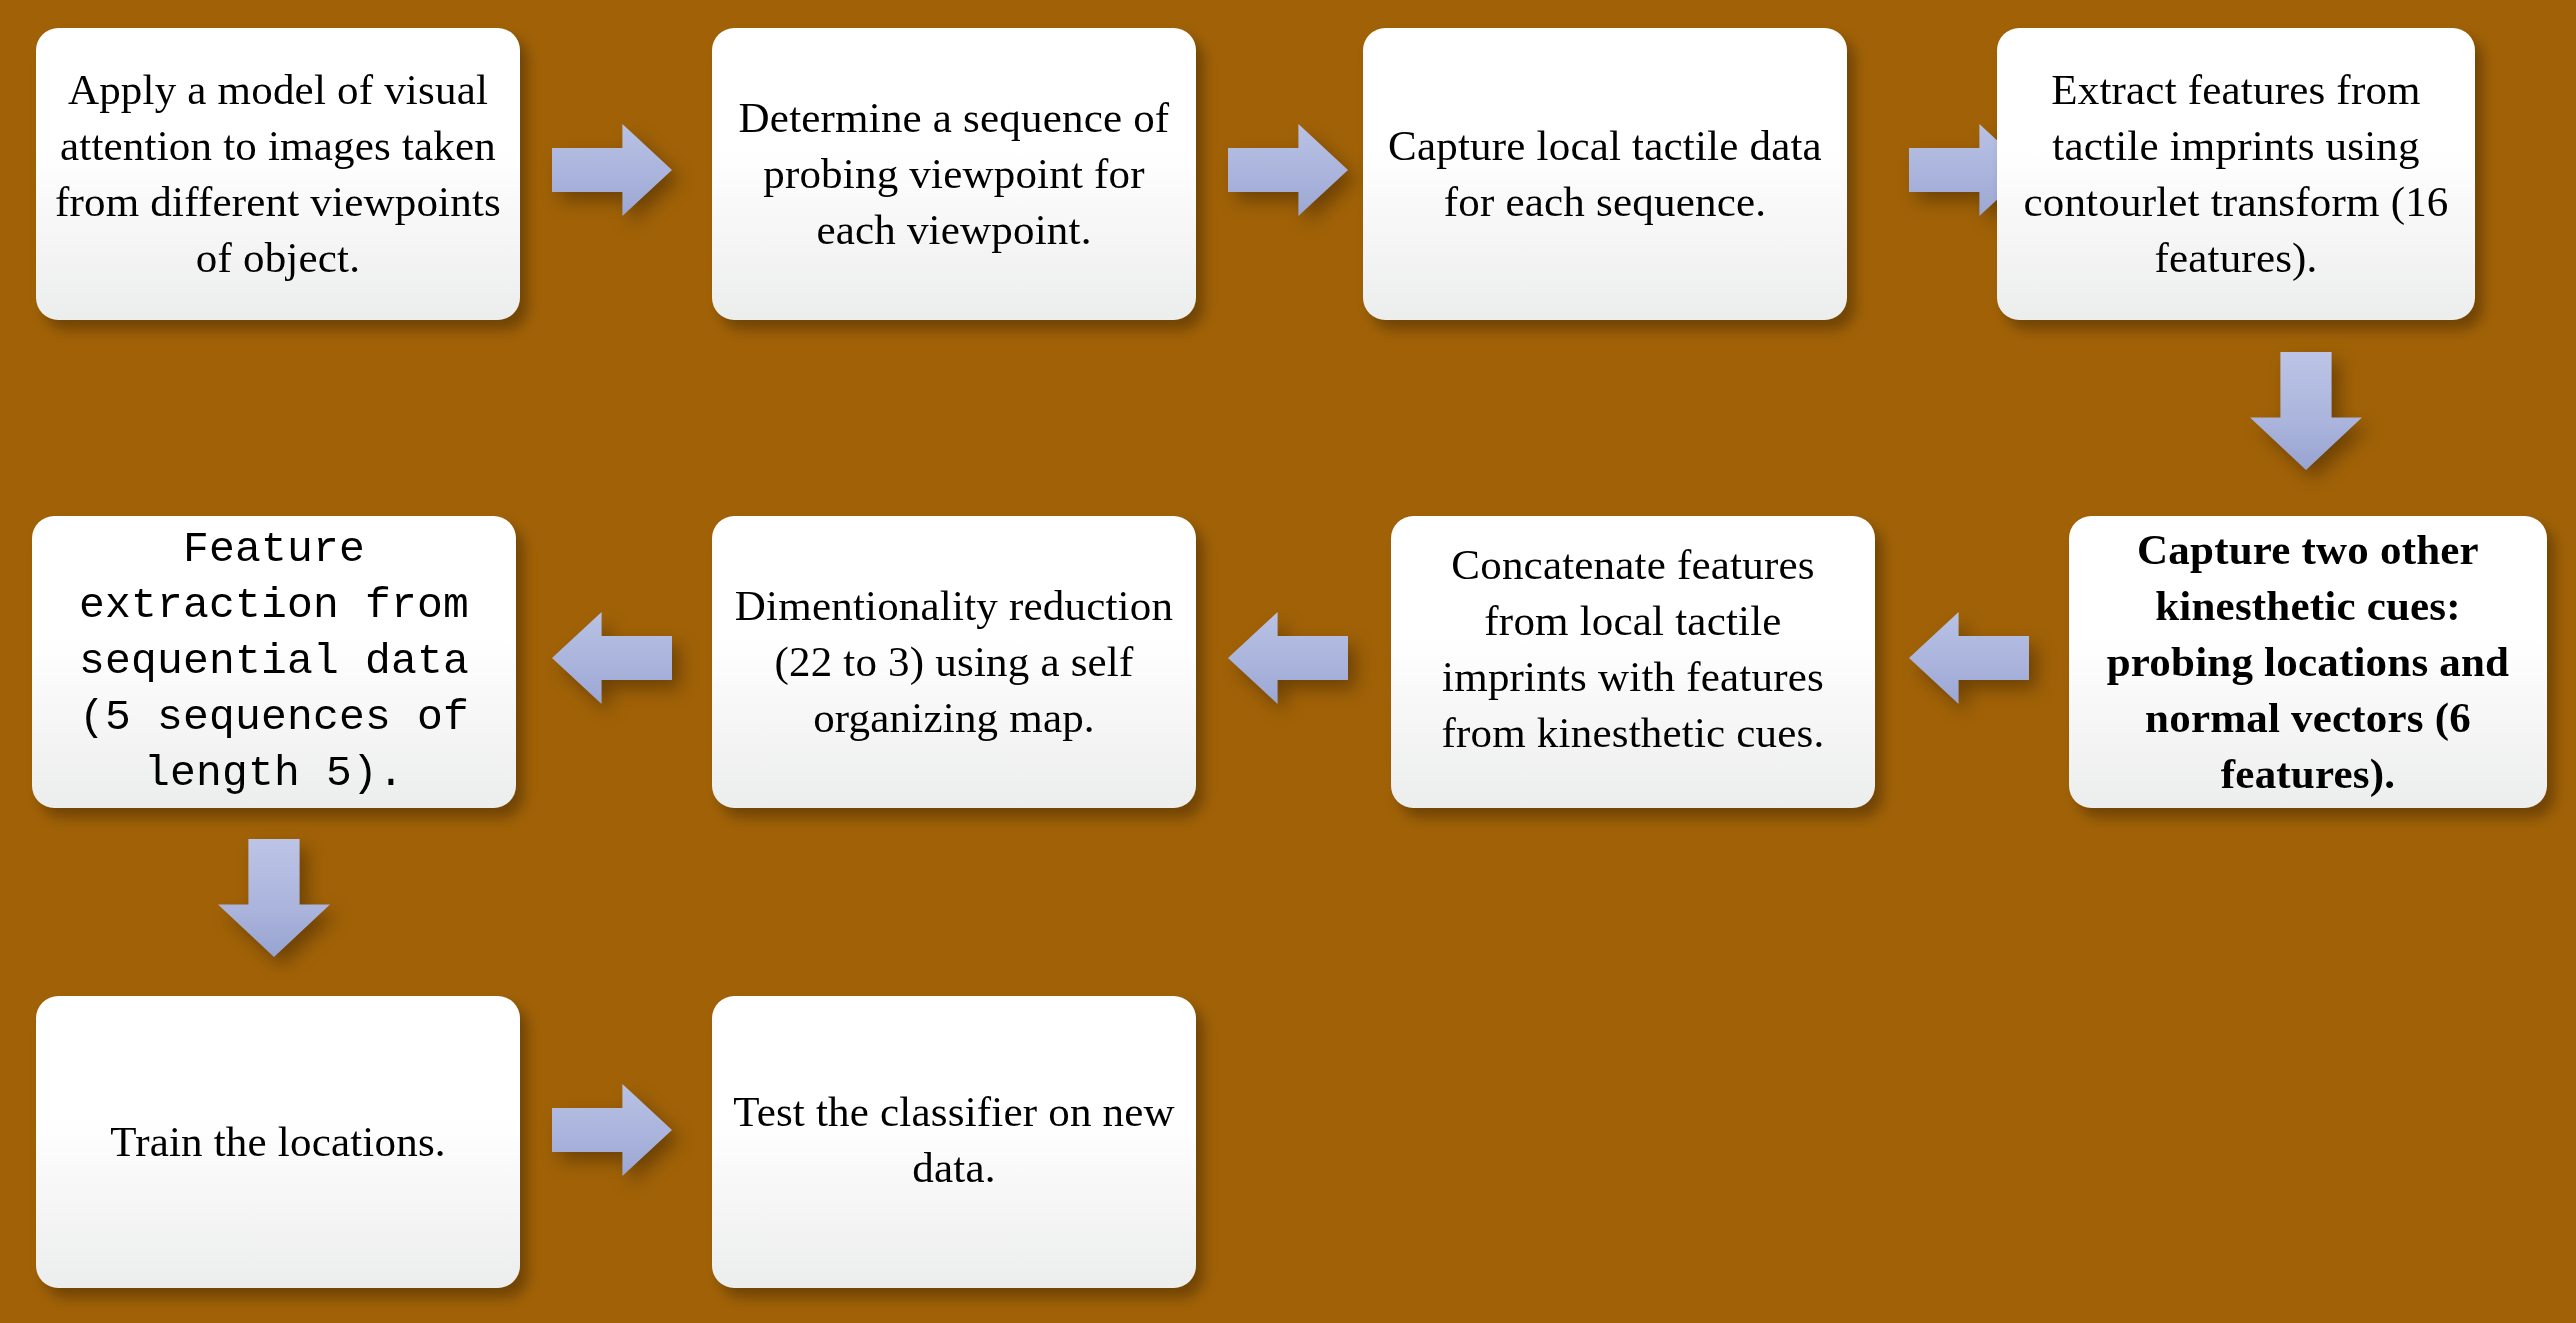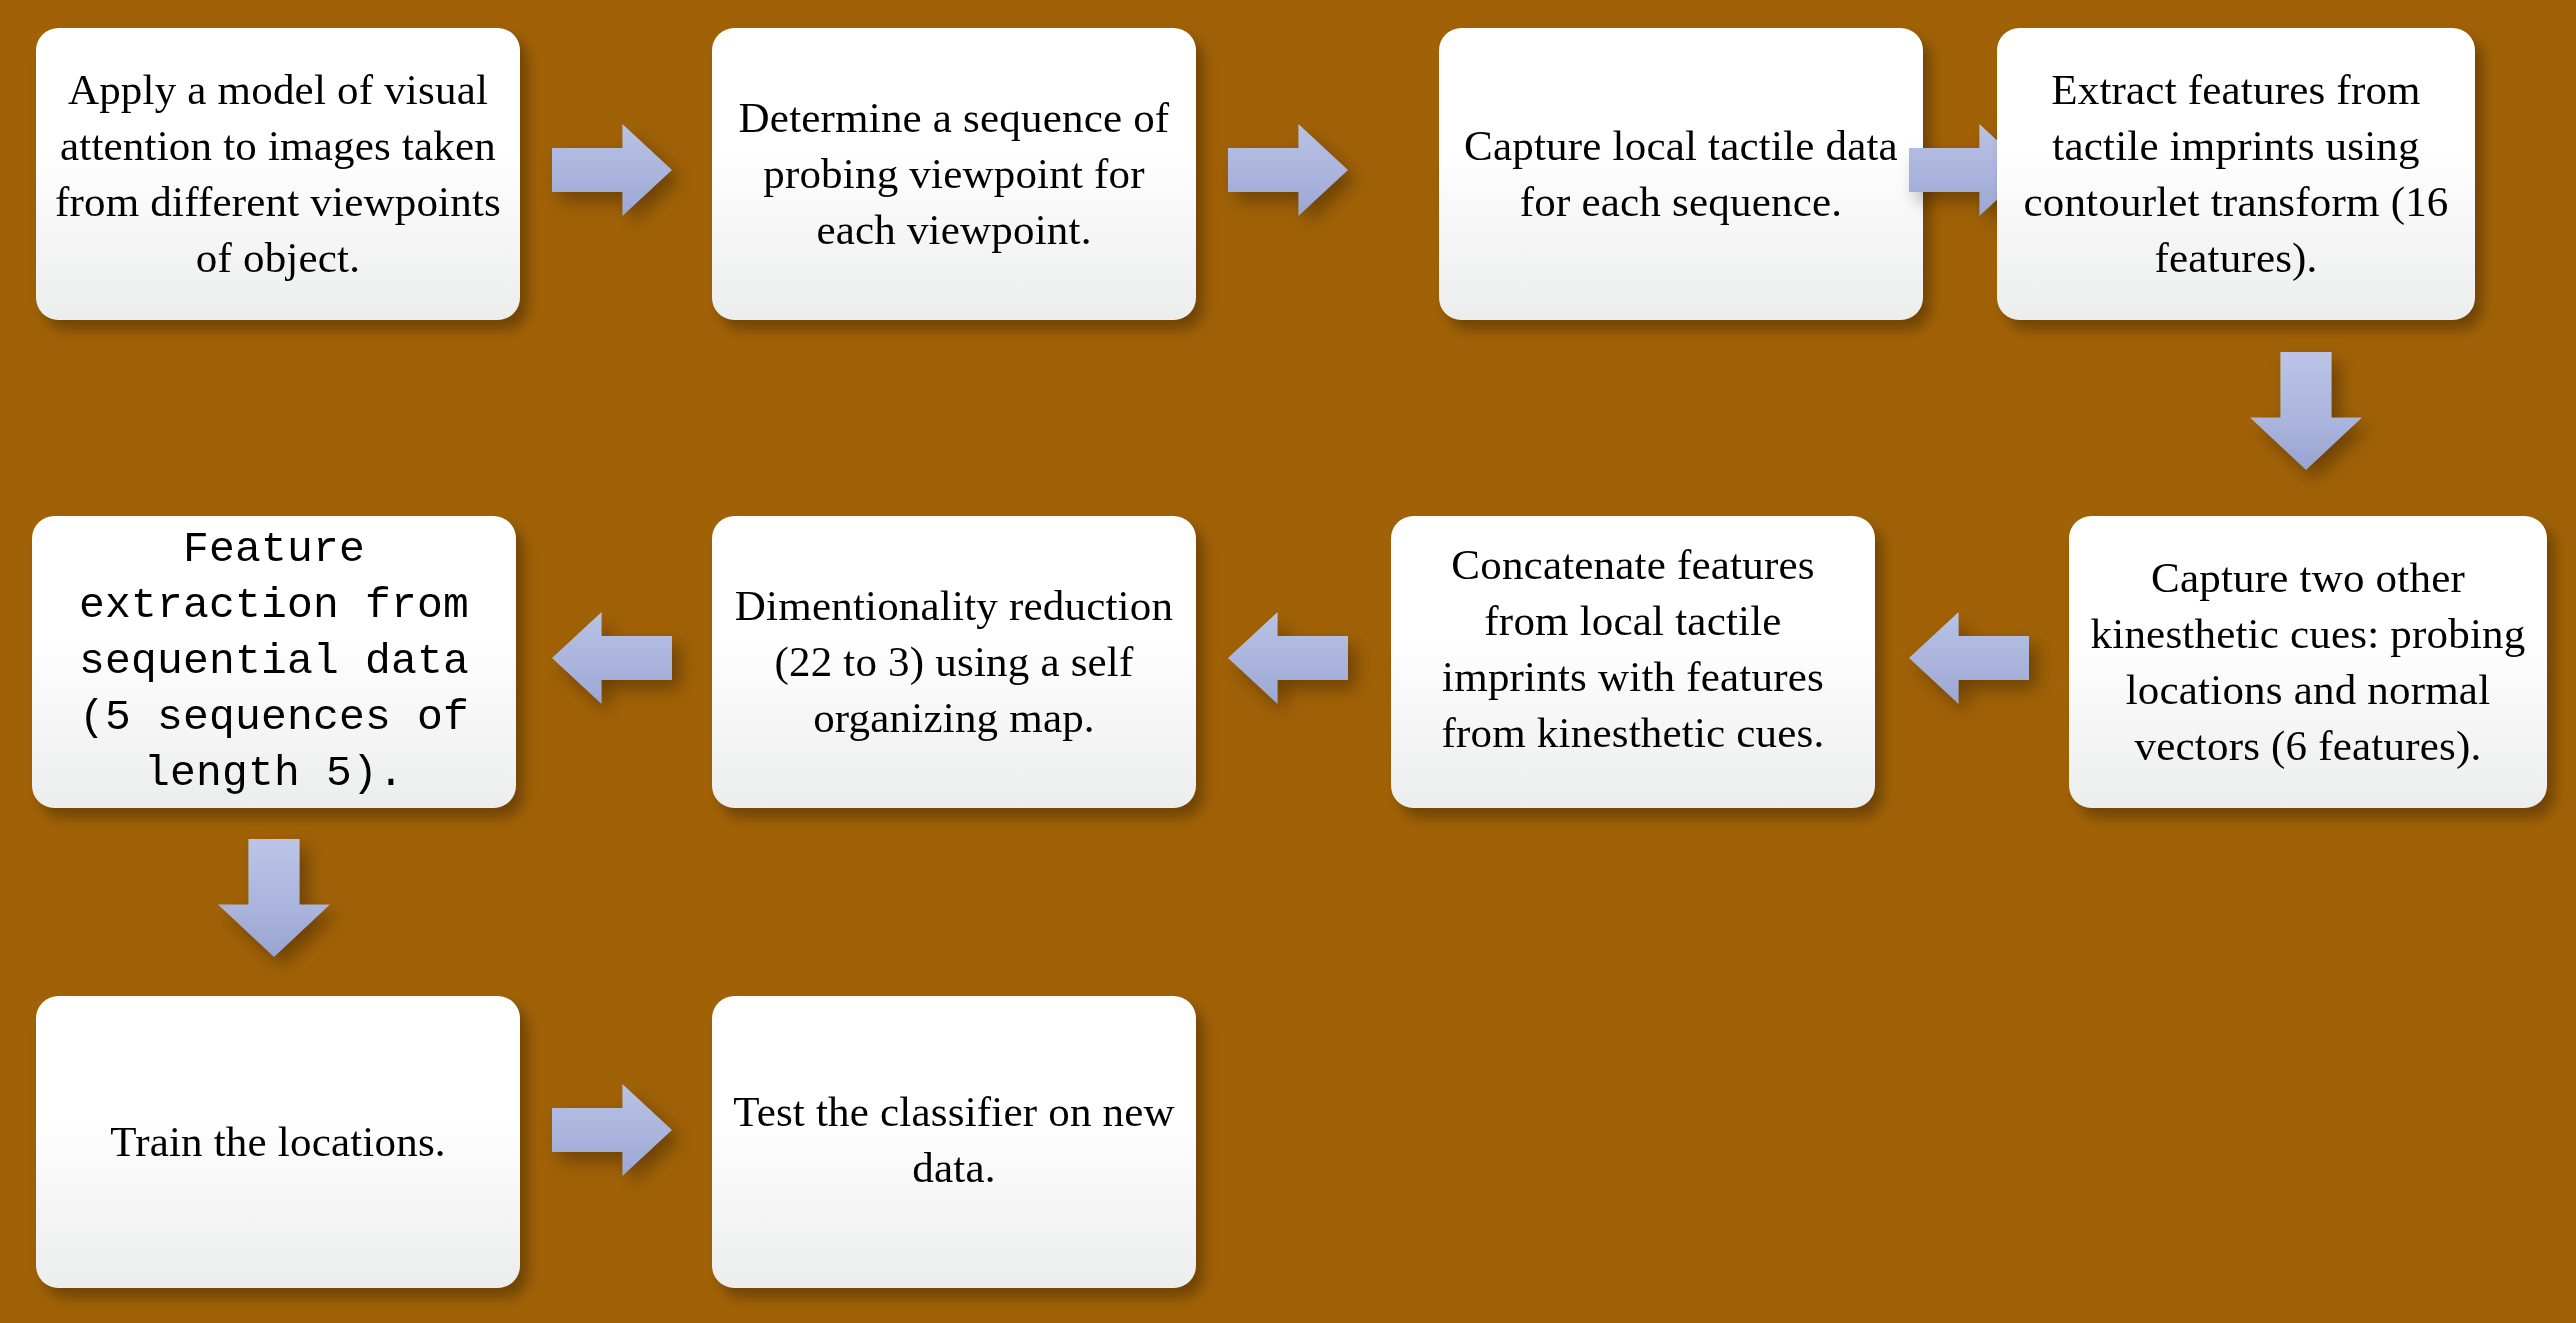--- a/index.html
+++ b/index.html
@@ -93,41 +93,41 @@
   <div class="node" style="left:712px; top:28px; width:484px; height:292px;">
     <span class="txt">Determine a sequence of probing viewpoint for each viewpoint.</span>
   </div>
 
   <div class="arrow" style="left:1228px; top:124px; width:120px; height:92px;">
     <svg viewBox="0 0 150 115" preserveAspectRatio="none">
       <polygon class="a-body" points="0,30 88,30 88,0 150,57.5 88,115 88,85 0,85"></polygon>
     </svg>
   </div>
 
-  <div class="node" style="left:1439px; top:28px; width:484px; height:292px;justify-content:center;">
+  <div class="node" style="left:1363px; top:28px; width:484px; height:292px;justify-content:center;">
     <span class="txt">Capture local tactile data for each sequence.</span>
   </div>
 
   <div class="arrow" style="left:1909px; top:124px; width:120px; height:92px;">
     <svg viewBox="0 0 150 115" preserveAspectRatio="none">
       <polygon class="a-body" points="0,30 88,30 88,0 150,57.5 88,115 88,85 0,85"></polygon>
     </svg>
   </div>
 
   <div class="node" style="left:1997px; top:28px; width:478px; height:292px;">
     <span class="txt">Extract features from tactile imprints using contourlet transform (16 features).</span>
   </div>
 
   <div class="arrow" style="left:2250px; top:352px; width:112px; height:118px;">
     <svg viewBox="0 0 140 148" preserveAspectRatio="none">
       <polygon class="a-bodyD" points="38,0 102,0 102,82 140,82 70,148 0,82 38,82"></polygon>
     </svg>
   </div>
 
-  <div class="node" style="left:2069px; top:516px; width:478px; height:292px;">
+  <div class="node" style="left:2069px; top:516px; width:478px; height:292px;font-weight:bold;">
     <span class="txt">Capture two other kinesthetic cues: probing locations and normal vectors (6 features).</span>
   </div>
 
   <div class="arrow" style="left:1909px; top:612px; width:120px; height:92px;">
     <svg viewBox="0 0 150 115" preserveAspectRatio="none">
       <polygon class="a-bodyL" points="150,30 62,30 62,0 0,57.5 62,115 62,85 150,85"></polygon>
     </svg>
   </div>
 
   <div class="node align-top" style="left:1391px; top:516px; width:484px; height:292px;">

